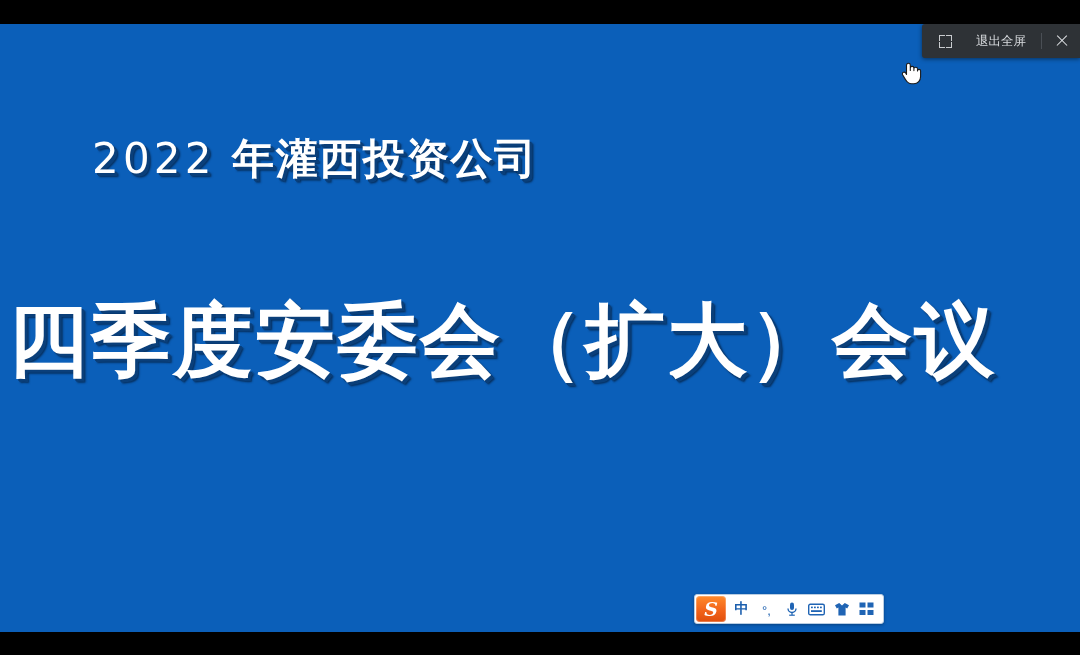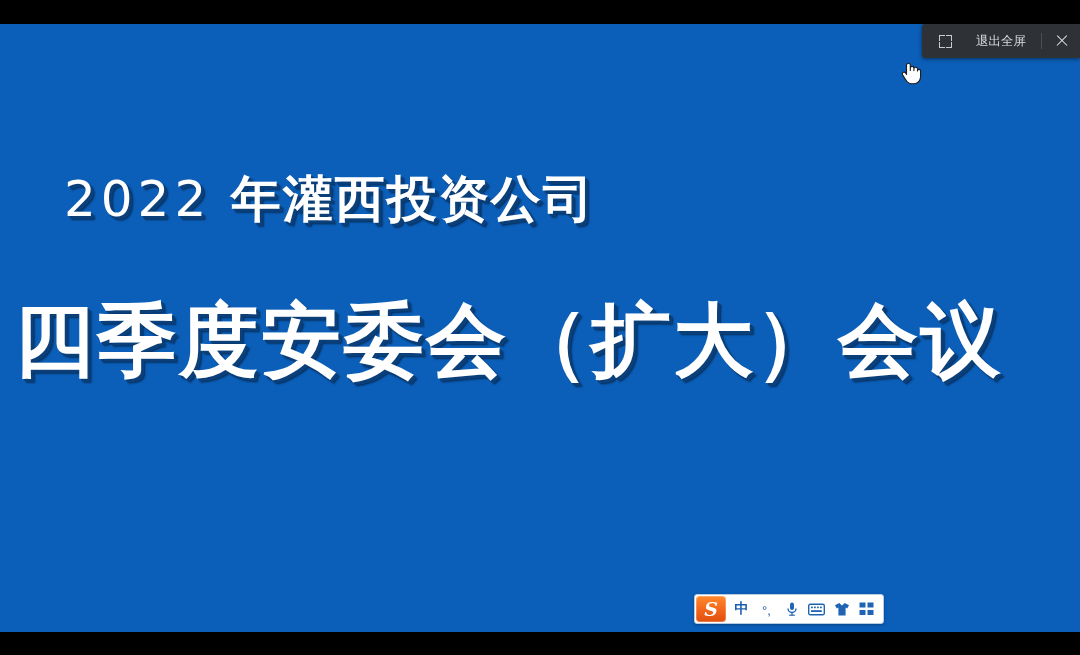--- a/index.html
+++ b/index.html
@@ -44,33 +44,32 @@
     font-family: "DejaVu Sans", "Liberation Sans", sans-serif;
     font-weight: bold;
     text-shadow:
        3px 3px 0 #0A3F7A,
        4px 4px 2px rgba(4,30,60,0.75),
        2px 2px 0 #0A3F7A;
     line-height: 1;
     letter-spacing: 0.02em;
   }
   #line1 {
-    left: 64px;
+    left: 92px;
     top: 114px;
-    font-size: 50px;
+    font-size: 42px;
     letter-spacing: 0.04em;
-    margin-top: 36px;
   }
   #line1 .year-num {
     font-family: "DejaVu Sans", "Liberation Sans", sans-serif;
     font-weight: normal;
     letter-spacing: 0.10em;
   }
   #line2 {
-    left: 14px;
+    left: 8px;
     top: 277px;
     font-size: 80px;
     letter-spacing: 0.03em;
   }
 
   
   #fs-bar {
     position: absolute;
     right: 0;
     top: 24px;

